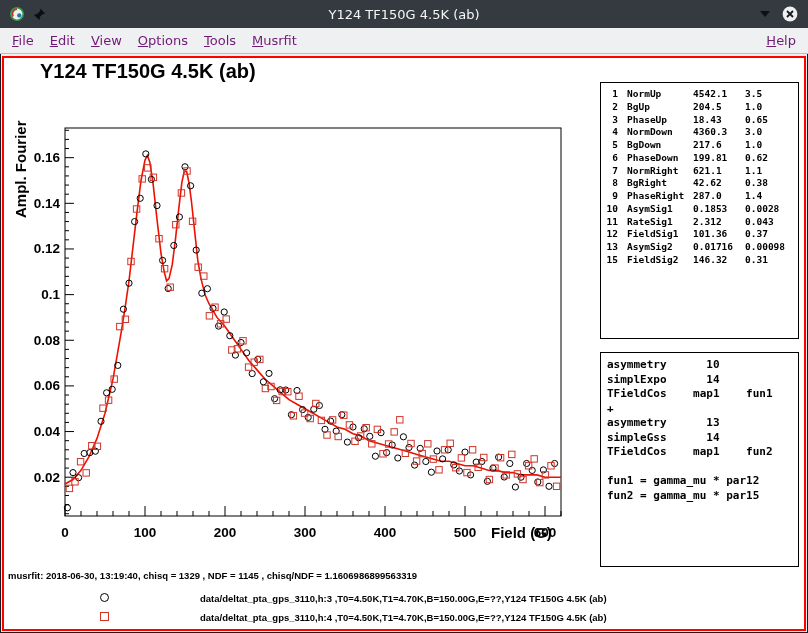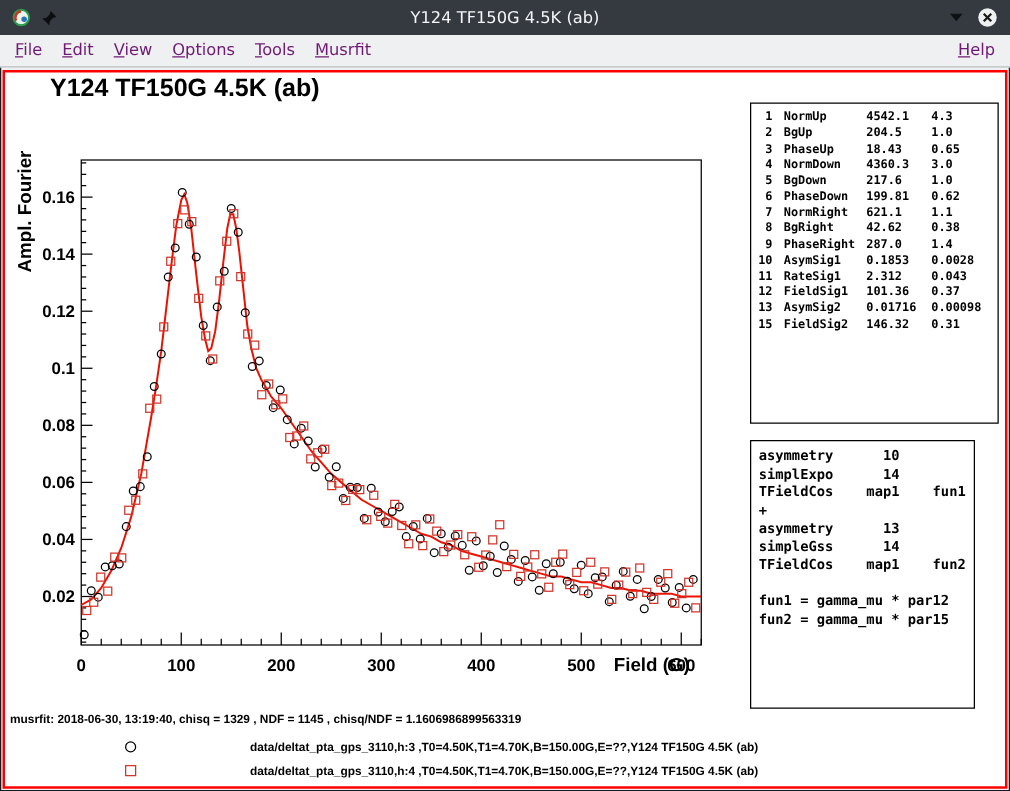--- a/index.html
+++ b/index.html
@@ -37,21 +37,21 @@
   .param-box{position:absolute;left:596px;top:24px;width:199px;height:257px;border:1px solid #000;
              background:#fff;padding:5px 4px 0 4px;font-family:"DejaVu Sans Mono",monospace;
              font-size:9.5px;font-weight:600;color:#000;}
   .param-row{display:flex;line-height:12.75px;white-space:pre;}
   .p-no{width:13px;text-align:right;}
   .p-name{margin-left:9px;width:66px;}
   .p-value{width:52px;}
   .p-error{flex:1;}
 
   
-  .theory-box{position:absolute;left:596px;top:294px;width:180px;height:215px;border:1px solid #000;
+  .theory-box{position:absolute;left:596px;top:294px;width:199px;height:215px;border:1px solid #000;
               background:#fff;padding:5px 6px;font-family:"DejaVu Sans Mono",monospace;
               font-size:11px;font-weight:bold;color:#000;}
   .theory-line{white-space:pre;line-height:14.5px;min-height:14.5px;}
 
   
   .fit-info{position:absolute;left:4px;top:512px;font:bold 9.5px "Liberation Sans",sans-serif;color:#000;white-space:nowrap;}
   .legend-row{position:absolute;left:0;width:600px;height:15px;}
   .legend-row.r1{top:533px;}
   .legend-row.r2{top:552px;}
   .legend-marker{position:absolute;left:96px;top:2px;width:9px;height:9px;background:#fff;}
@@ -379,21 +379,21 @@
           <rect x="521.4" y="404.6" width="6.4" height="6.4" fill="none" stroke="#d0352a" stroke-width="1"></rect>
           <rect x="527.0" y="397.7" width="6.4" height="6.4" fill="none" stroke="#d0352a" stroke-width="1"></rect>
           <rect x="532.6" y="421.4" width="6.4" height="6.4" fill="none" stroke="#d0352a" stroke-width="1"></rect>
           <rect x="538.2" y="413.7" width="6.4" height="6.4" fill="none" stroke="#d0352a" stroke-width="1"></rect>
           <rect x="543.8" y="404.6" width="6.4" height="6.4" fill="none" stroke="#d0352a" stroke-width="1"></rect>
           <rect x="549.4" y="425.1" width="6.4" height="6.4" fill="none" stroke="#d0352a" stroke-width="1"></rect>
         </g>
       </svg>
 
     <div class="param-box" id="param-rows">
-        <div class="param-row"><span class="p-no">1</span><span class="p-name">NormUp</span><span class="p-value">4542.1</span><span class="p-error">4.3</span></div>
+        <div class="param-row"><span class="p-no">1</span><span class="p-name">NormUp</span><span class="p-value">4542.1</span><span class="p-error">3.5</span></div>
         <div class="param-row"><span class="p-no">2</span><span class="p-name">BgUp</span><span class="p-value">204.5</span><span class="p-error">1.0</span></div>
         <div class="param-row"><span class="p-no">3</span><span class="p-name">PhaseUp</span><span class="p-value">18.43</span><span class="p-error">0.65</span></div>
         <div class="param-row"><span class="p-no">4</span><span class="p-name">NormDown</span><span class="p-value">4360.3</span><span class="p-error">3.0</span></div>
         <div class="param-row"><span class="p-no">5</span><span class="p-name">BgDown</span><span class="p-value">217.6</span><span class="p-error">1.0</span></div>
         <div class="param-row"><span class="p-no">6</span><span class="p-name">PhaseDown</span><span class="p-value">199.81</span><span class="p-error">0.62</span></div>
         <div class="param-row"><span class="p-no">7</span><span class="p-name">NormRight</span><span class="p-value">621.1</span><span class="p-error">1.1</span></div>
         <div class="param-row"><span class="p-no">8</span><span class="p-name">BgRight</span><span class="p-value">42.62</span><span class="p-error">0.38</span></div>
         <div class="param-row"><span class="p-no">9</span><span class="p-name">PhaseRight</span><span class="p-value">287.0</span><span class="p-error">1.4</span></div>
         <div class="param-row"><span class="p-no">10</span><span class="p-name">AsymSig1</span><span class="p-value">0.1853</span><span class="p-error">0.0028</span></div>
         <div class="param-row"><span class="p-no">11</span><span class="p-name">RateSig1</span><span class="p-value">2.312</span><span class="p-error">0.043</span></div>

